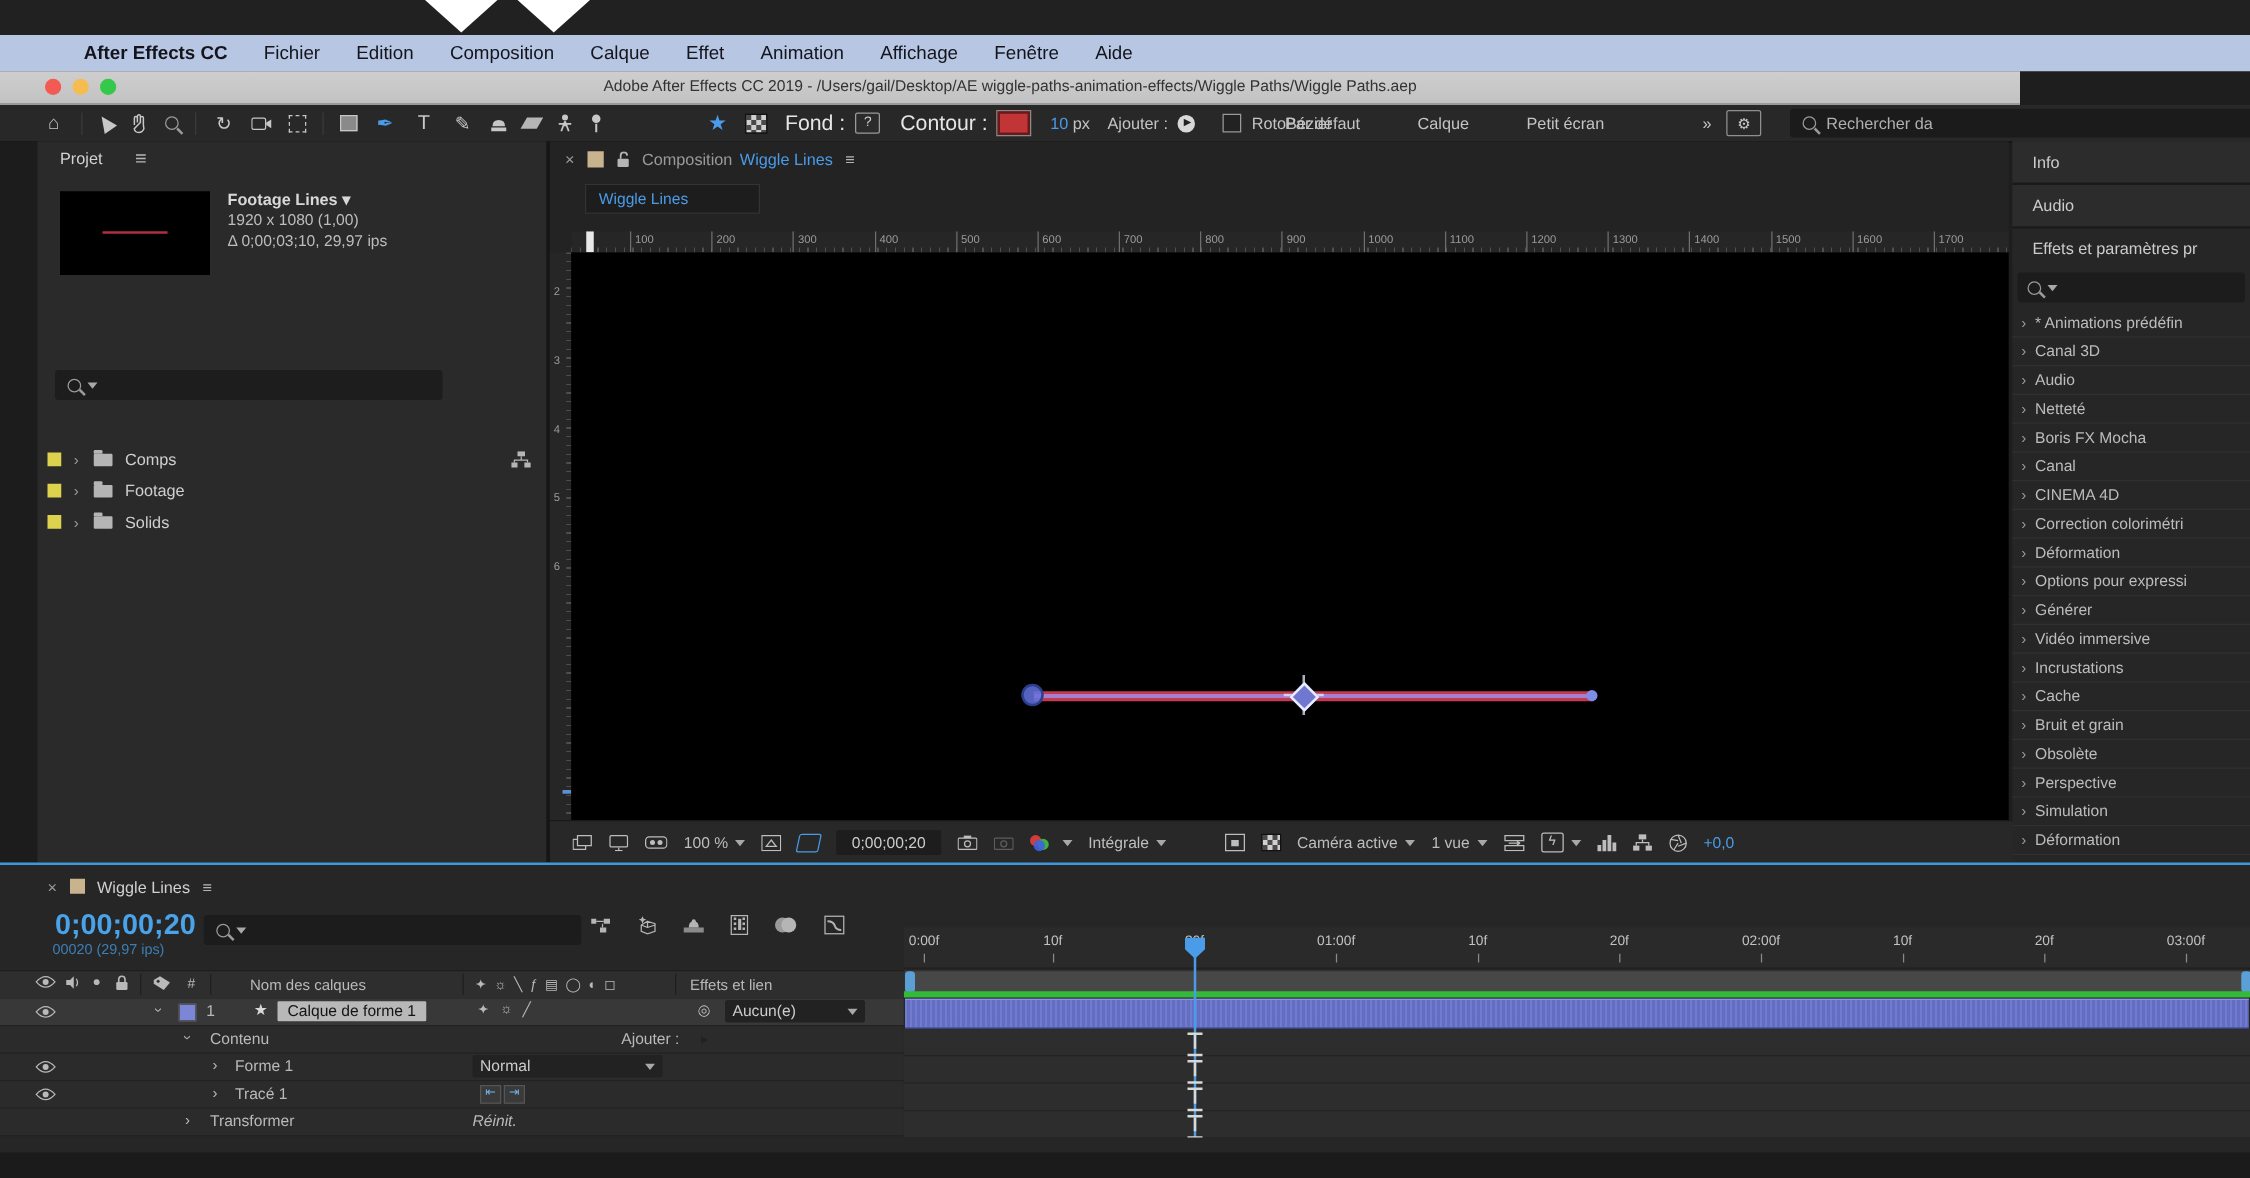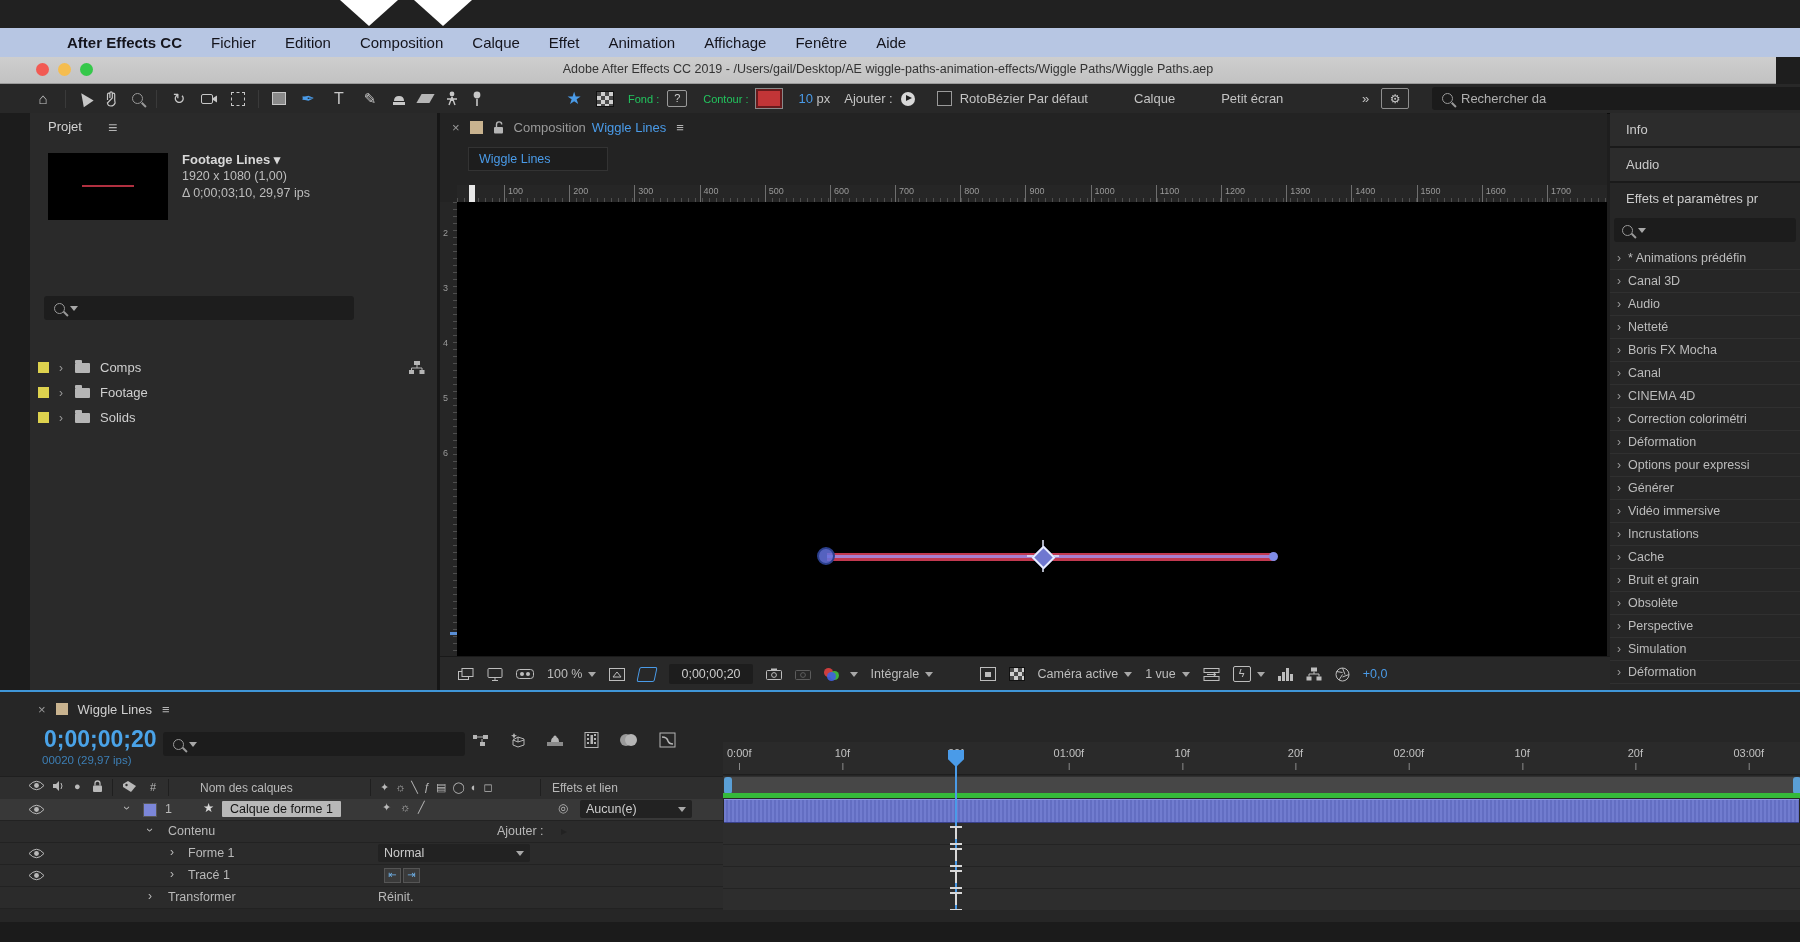--- a/index.html
+++ b/index.html
@@ -15,41 +15,41 @@
   
   #top-strip{left:0;top:0;width:1800px;height:28px;background:#212121;}
   .tri{position:absolute;top:0;width:0;height:0;border-left:29px solid transparent;border-right:29px solid transparent;border-top:26px solid #fff;}
 
   
   #menubar{left:0;top:28px;width:1800px;height:29px;background:#b7c6e3;display:flex;align-items:center;color:#14141c;font-size:15px;}
   #menubar .apple{margin-left:38px;font-size:16px;}
   #menubar .menu-item{margin-left:29px;cursor:default;}
 
   
-  #titlebar{left:0;top:57px;width:1776px;height:26px;background:linear-gradient(#cecece,#c2c2c2);border-bottom:1px solid #9a9a9a;}
+  #titlebar{left:0;top:57px;width:1616px;height:26px;background:linear-gradient(#cecece,#c2c2c2);border-bottom:1px solid #9a9a9a;}
   .tl-dot{position:absolute;top:6px;width:13px;height:13px;border-radius:50%;}
   #titlebar .title{position:absolute;left:0;top:5px;width:100%;text-align:center;font-size:12.5px;color:#333;}
 
   
   #toolbar{left:0;top:84px;width:1800px;height:29px;background:#282828;border-bottom:1px solid #0d0d0d;color:#c7c7c7;}
   .tbg{position:absolute;top:0;height:29px;display:flex;align-items:center;gap:13px;}
   .tool{font-size:15px;color:#c7c7c7;width:18px;text-align:center;}
   .cursor-tri{width:0;height:0;border-left:6px solid transparent;border-right:6px solid transparent;border-bottom:13px solid #c7c7c7;transform:rotate(-35deg);}
   .dash-box{width:12px;height:12px;border:1px dashed #c7c7c7;}
   .rect-tool{width:12px;height:11px;background:#8a8a8a;border:1px solid #c7c7c7;}
   .eraser-tool{width:13px;height:9px;background:#b5b5b5;transform:skewX(-30deg);}
   .tsep{width:1px;height:18px;background:#3a3a3a;}
   .qbox{width:18px;height:15px;background:#2b2b2b;border:1px solid #9a9a9a;color:#d0d0d0;font-size:11px;text-align:center;line-height:15px;border-radius:2px;}
   .red-swatch{width:22px;height:15px;background:#c23537;border:2px solid #671a1c;box-shadow:0 0 0 1px #8a8a8a;}
   .checker{width:16px;height:14px;background:repeating-conic-gradient(#cfcfcf 0 25%,#4a4a4a 0 50%) 0 0/8px 8px;border:1px solid #111;}
   .play-circle{width:14px;height:14px;border-radius:50%;background:#d8d8d8;position:relative;}
   .play-circle::after{content:'';position:absolute;left:5px;top:3.5px;border-left:6px solid #222;border-top:3.5px solid transparent;border-bottom:3.5px solid transparent;}
   .checkbox{width:13px;height:13px;border:1px solid #9a9a9a;background:#222;}
   .blue{color:#4a9be8;}
-  .lbl-blue{color:#22c55e;font-size:11px;}
+  .lbl-blue{color:#e5e5e5;font-size:17px;}
   .lbl{color:#c4c4c4;font-size:13px;}
   #tb-search{left:1432px;top:3px;width:368px;height:23px;background:#1b1b1b;border-radius:3px;display:flex;align-items:center;gap:8px;padding-left:10px;color:#b0b0b0;font-size:13px;}
   .gearbox{width:26px;height:19px;border:1px solid #8f8f8f;border-radius:2px;display:flex;align-items:center;justify-content:center;color:#c7c7c7;font-size:12px;}
 
   
   #left-gutter{left:0;top:113px;width:30px;height:577px;background:#1c1c1c;}
 
   
   #project{left:30px;top:113px;width:407px;height:577px;background:#2a2a2a;border-right:3px solid #161616;color:#c8c8c8;}
   #project .ptab{position:absolute;left:18px;top:6px;font-size:13px;color:#d2d2d2;}
@@ -130,21 +130,21 @@
   #playhead-head{position:absolute;left:948px;top:58px;width:16px;height:17px;background:#4a9be8;clip-path:polygon(0 0,100% 0,100% 55%,50% 100%,0 55%);}
   .ibeam{position:absolute;left:950px;width:12px;height:15px;border-top:2px solid #d8d8d8;border-bottom:2px solid #d8d8d8;}
   .ibeam::after{content:'';position:absolute;left:5px;top:0;width:2px;height:11px;background:#d8d8d8;}
   #tl-colhead{position:absolute;left:0;top:84px;width:723px;height:22px;background:#2e2e2e;border-top:1px solid #1f1f1f;border-bottom:1px solid #1f1f1f;font-size:12px;color:#b2b2b2;}
   .tl-row{position:absolute;left:0;width:723px;height:21px;background:#2b2b2b;border-bottom:1px solid #222;font-size:12.5px;color:#c8c8c8;}
   #tl-layer-row{background:#383838;}
   .name-sel{background:#b8b8b8;color:#141414;padding:1px 8px;border-radius:1px;}
   .label-sq{width:12px;height:12px;background:#7b86d8;border:1px solid #555;}
   .dd-box{background:#222;border-radius:2px;height:18px;display:flex;align-items:center;justify-content:space-between;padding:0 6px;color:#cccccc;}
   .kf-ic{width:15px;height:13px;background:#3a3a3a;border:1px solid #555;color:#6fb1e8;font-size:10px;line-height:12px;text-align:center;}
-  .link-blue{color:#4a9be8;}
+  .link-blue{color:#4a9be8;font-style:italic;}
   #tl-bottom1{position:absolute;left:0;top:218px;width:1800px;height:12px;background:#262626;}
   #tl-bottom2{position:absolute;left:0;top:230px;width:1800px;height:22px;background:#1b1b1b;}
   .cell-ic{position:absolute;top:3px;color:#b9b9b9;}
   .vdiv{position:absolute;top:2px;width:1px;height:17px;background:#1f1f1f;}
 </style>
 </head>
 <body>
 
 <div id="top-strip" class="abs">
   <div class="tri" style="left:340px"></div>

